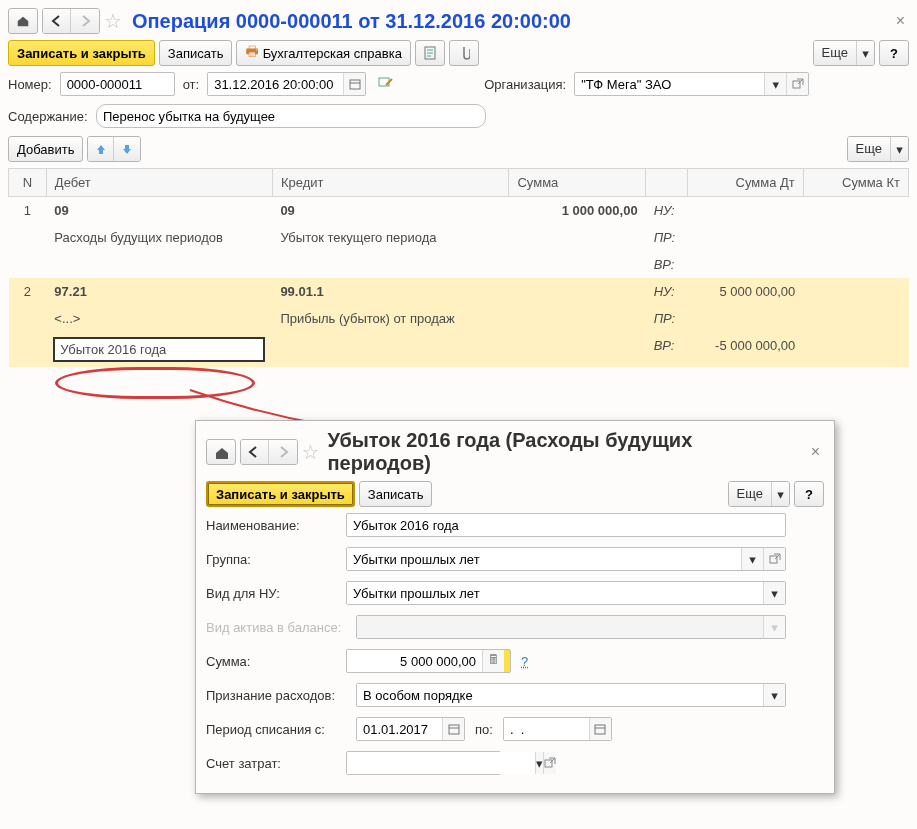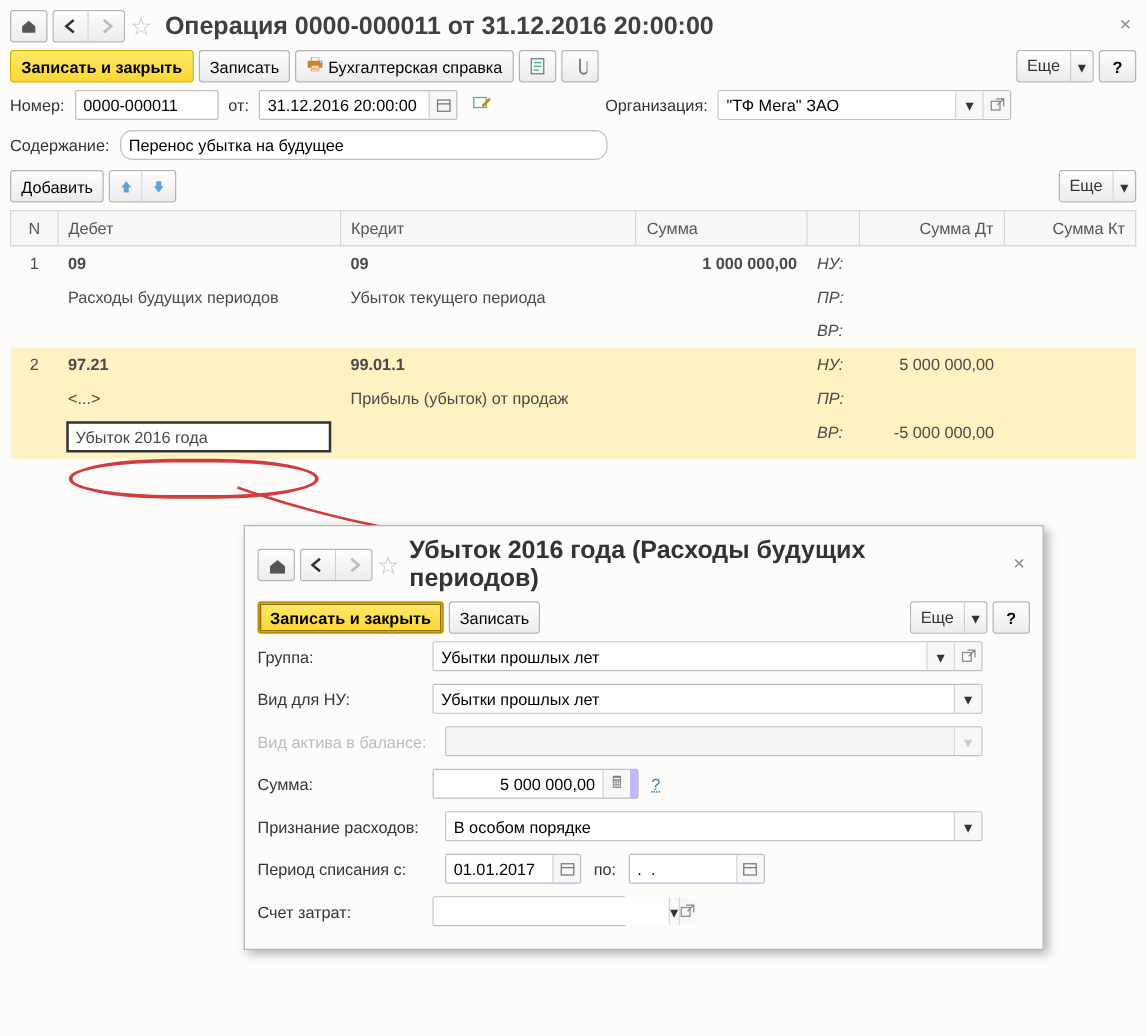--- a/index.html
+++ b/index.html
@@ -2,27 +2,27 @@
 <html><head>
 <meta charset="utf-8">
 <style>
   * { box-sizing: border-box; font-family: Arial, sans-serif; }
   body { margin: 0; padding: 8px; background: #fdfcfb; font-size: 13px; color: #333; width: 917px; }
   .toolbar-row { display: flex; align-items: center; gap: 4px; margin-bottom: 6px; }
   .btn { display: inline-flex; align-items: center; justify-content: center; height: 26px; padding: 0 8px; border: 1px solid #b5b5b5; background: linear-gradient(#fdfdfd, #ececec); border-radius: 3px; cursor: pointer; font-size: 13px; white-space: nowrap; }
   .btn-icon { width: 30px; padding: 0; }
   .btn-yellow { background: linear-gradient(#ffe96a, #fbd634); border-color: #d0b200; font-weight: bold; }
   .btn-yellow-hl { background: linear-gradient(#ffe96a, #fbd634); border: 2px solid #c09000; font-weight: bold; box-shadow: 0 0 0 1px #8a7000 inset; }
-  .title { font-size: 20px; font-weight: 600; margin-left: 6px; color: #404040; }
+  .title { font-size: 20px; font-weight: 600; margin-left: 6px; color: #1d4ed8; }
   .star { color: #c3c3c3; font-size: 20px; }
   .spacer { flex: 1; }
   .close-x { font-size: 16px; color: #888; cursor: pointer; padding: 0 4px; }
   .label { color: #333; white-space: nowrap; text-align: center; }
   .inp { height: 24px; border: 1px solid #bfbfbf; padding: 0 6px; background: #fff; border-radius: 2px; font-size: 13px; }
-  .inp-cal { display: inline-flex; align-items: center; border: 1px solid #bfbfbf; border-radius: 2px; height: 24px; background: #c4b5fd; }
+  .inp-cal { display: inline-flex; align-items: center; border: 1px solid #bfbfbf; border-radius: 2px; height: 24px; background: #fde047; }
   .inp-cal input { border: none; height: 22px; padding: 0 6px; outline: none; font-size: 13px; }
   .ico-btn { width: 22px; height: 22px; display: inline-flex; align-items: center; justify-content: center; border-left: 1px solid #d8d8d8; background: #f7f7f7; cursor: pointer; }
   .drop-input { display: inline-flex; align-items: center; border: 1px solid #bfbfbf; border-radius: 2px; height: 24px; background: #fff; }
   .drop-input input { border: none; height: 22px; padding: 0 6px; flex: 1; outline: none; font-size: 13px; }
   .form-row { display: flex; align-items: center; gap: 10px; margin-bottom: 8px; }
   .form-row .col-left { display: flex; align-items: center; gap: 8px; }
   .form-row .col-right { display: flex; align-items: center; gap: 8px; margin-left: auto; }
   table.grid { width: 100%; border-collapse: collapse; margin-top: 4px; }
   table.grid th { text-align: left; font-weight: normal; padding: 6px 8px; border: 1px solid #d6d6d6; background: #f7f7f7; color: #555; font-size: 13px; }
   table.grid td { padding: 6px 8px; color: #4a4a4a; font-size: 13px; vertical-align: top; }
@@ -269,20 +269,24 @@
     <button class="btn">Записать</button>
     <span class="spacer"></span>
     <div style="display:flex;border:1px solid #b5b5b5;border-radius:3px;height:26px;overflow:hidden">
       <span style="padding:4px 8px;background:linear-gradient(#fdfdfd,#ececec)">Еще</span>
       <span style="width:18px;display:flex;align-items:center;justify-content:center;border-left:1px solid #cfcfcf;background:linear-gradient(#fdfdfd,#ececec)">▾</span>
     </div>
     <button class="btn btn-icon" style="font-weight:bold">?</button>
   </div>
 
   <div class="row">
+    <span class="lbl-col">Наименование:</span>
+    <input class="inp" style="flex: 1 1 0%; max-width: 440px;" value="Убыток 2016 года">
+  </div>
+  <div class="row">
     <span class="lbl-col">Группа:</span>
     <div class="drop-input" style="flex:1;max-width:440px">
       <input value="Убытки прошлых лет" style="">
       <span class="ico-btn">▾</span>
       <span class="ico-btn">
         <svg width="12" height="12">
             <rect x="1" y="3" width="7" height="7" fill="none" stroke="#888"></rect>
             <path d="M5 1h6v6M11 1L6 6" stroke="#888" fill="none"></path>
           </svg>
       </span>

